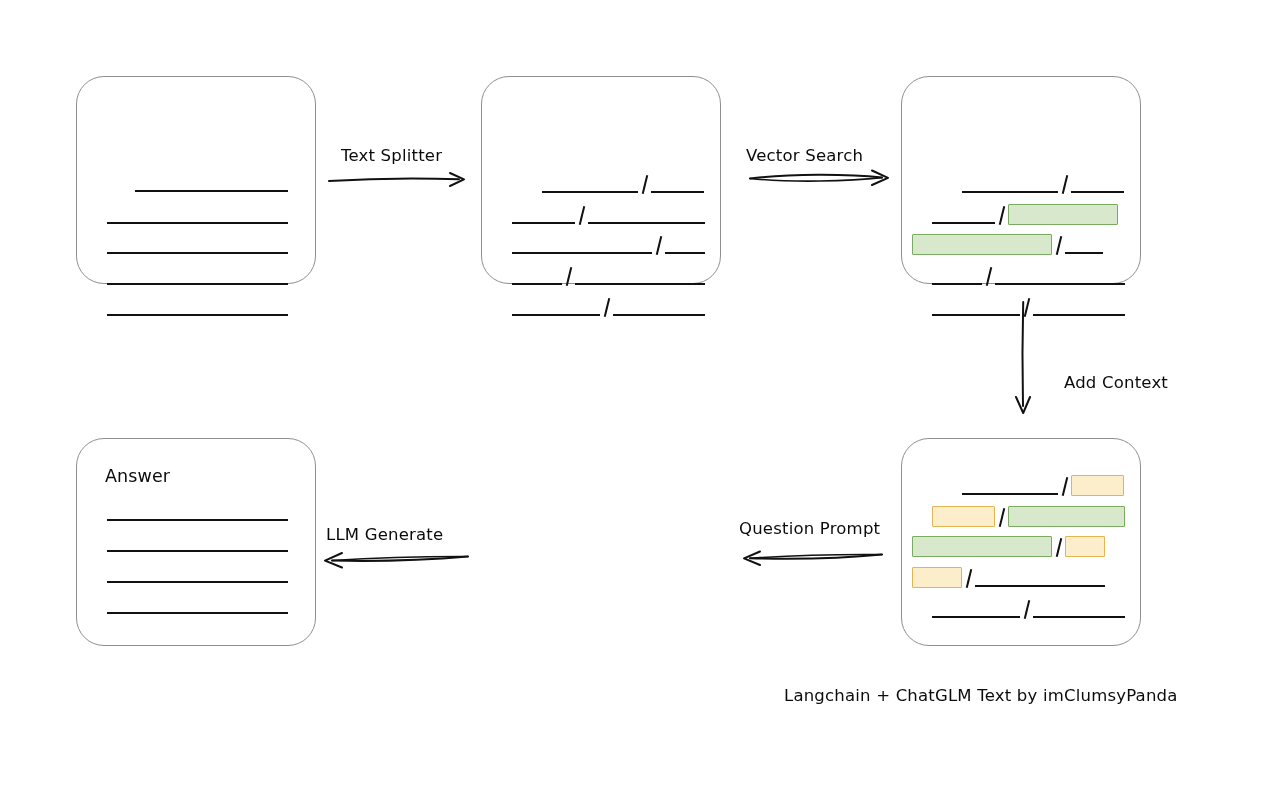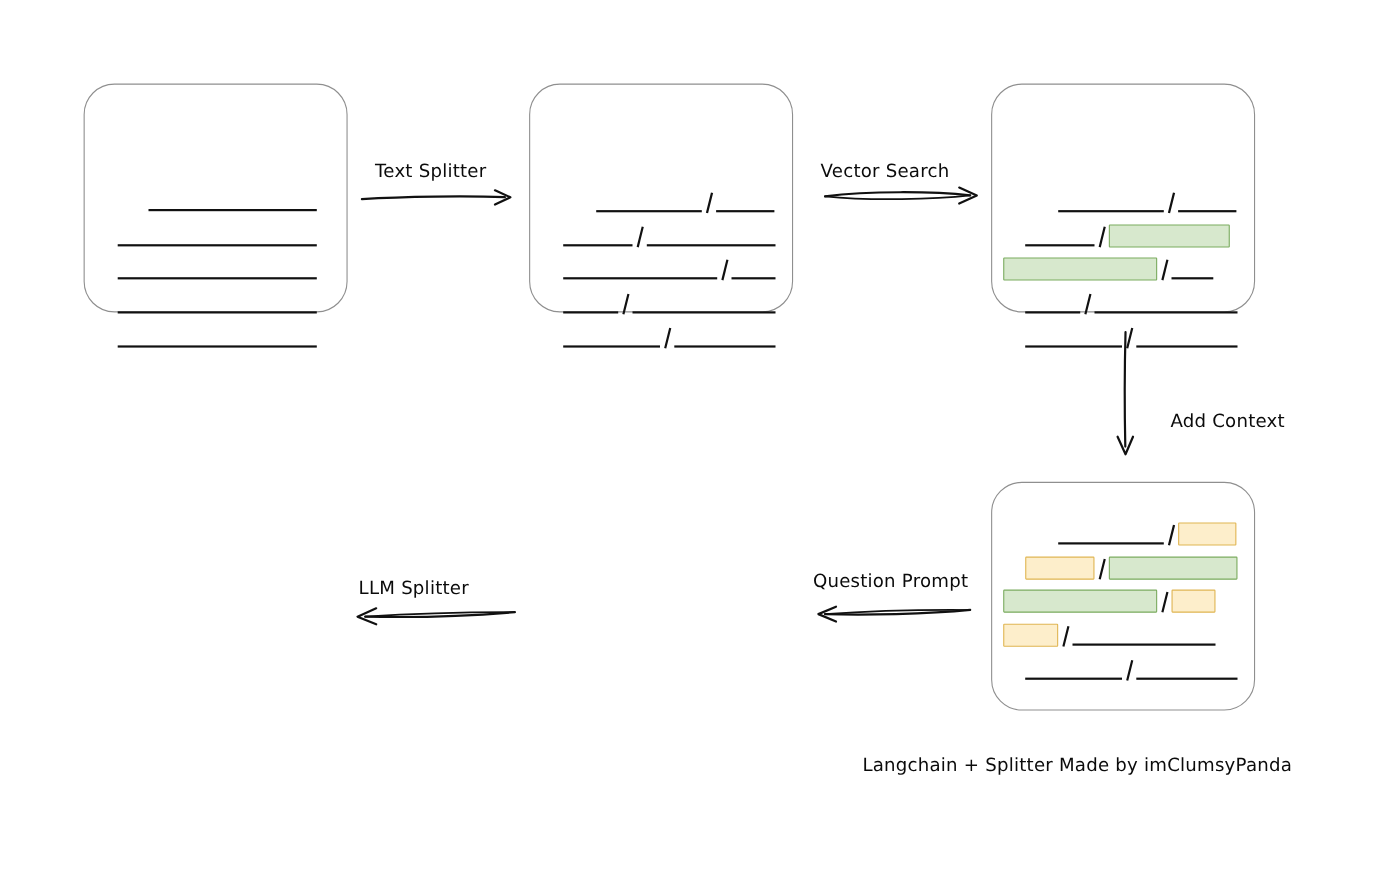--- a/index.html
+++ b/index.html
@@ -260,23 +260,40 @@
   </div>
 
   <div class="arrow-label" style="left:739px; top:519px;">Question Prompt</div>
   <svg class="arrow-svg" style="left:738px; top:546px;" width="146" height="22" viewBox="0 0 146 22">
     <path d="M144,8.5 C104,12.5 48,13.2 12,12.3" stroke="#111111" stroke-width="2" fill="none" stroke-linecap="round"></path>
     <path d="M144,8.5 C106,8.2 50,9.5 12,12.3" stroke="#111111" stroke-width="1.5" fill="none" stroke-linecap="round"></path>
     <path d="M22,5.5 L6,12.3 L22,19" stroke="#111111" stroke-width="2" fill="none" stroke-linejoin="round" stroke-linecap="round"></path>
   </svg>
 
 
-  <div class="arrow-label" style="left:326px; top:525px;">LLM Splitter</div>
+  <div class="arrow-label" style="left:326px; top:525px;">LLM Generate</div>
   <svg class="arrow-svg" style="left:318px; top:548px;" width="152" height="22" viewBox="0 0 152 22">
     <path d="M150,8.5 C110,12 54,13.4 14,12.6" stroke="#111111" stroke-width="2" fill="none" stroke-linecap="round"></path>
     <path d="M150,8.5 C112,8.4 56,9.8 14,12.6" stroke="#111111" stroke-width="1.5" fill="none" stroke-linecap="round"></path>
     <path d="M24,5 L7,12.6 L24,19.5" stroke="#111111" stroke-width="2" fill="none" stroke-linejoin="round" stroke-linecap="round"></path>
   </svg>
 
-
-  <div class="credit" style="left:784px; top:686px;">Langchain + Splitter Made by imClumsyPanda</div>
+  <div class="card" style="left:76px; top:438px; width:240px; height:208px;">
+    <div class="card-heading" style="left:28px; top:27px;">Answer</div>
+    <div class="rows">
+        <div class="row" style="left: 30px; top: 61px;">
+          <span class="seg" style="width: 181px;"></span>
+        </div>
+        <div class="row" style="left: 30px; top: 92px;">
+          <span class="seg" style="width: 181px;"></span>
+        </div>
+        <div class="row" style="left: 30px; top: 123px;">
+          <span class="seg" style="width: 181px;"></span>
+        </div>
+        <div class="row" style="left: 30px; top: 154px;">
+          <span class="seg" style="width: 181px;"></span>
+        </div>
+      </div>
+  </div>
+
+  <div class="credit" style="left:784px; top:686px;">Langchain + ChatGLM Text by imClumsyPanda</div>
 
 </div>
 
 </body></html>

